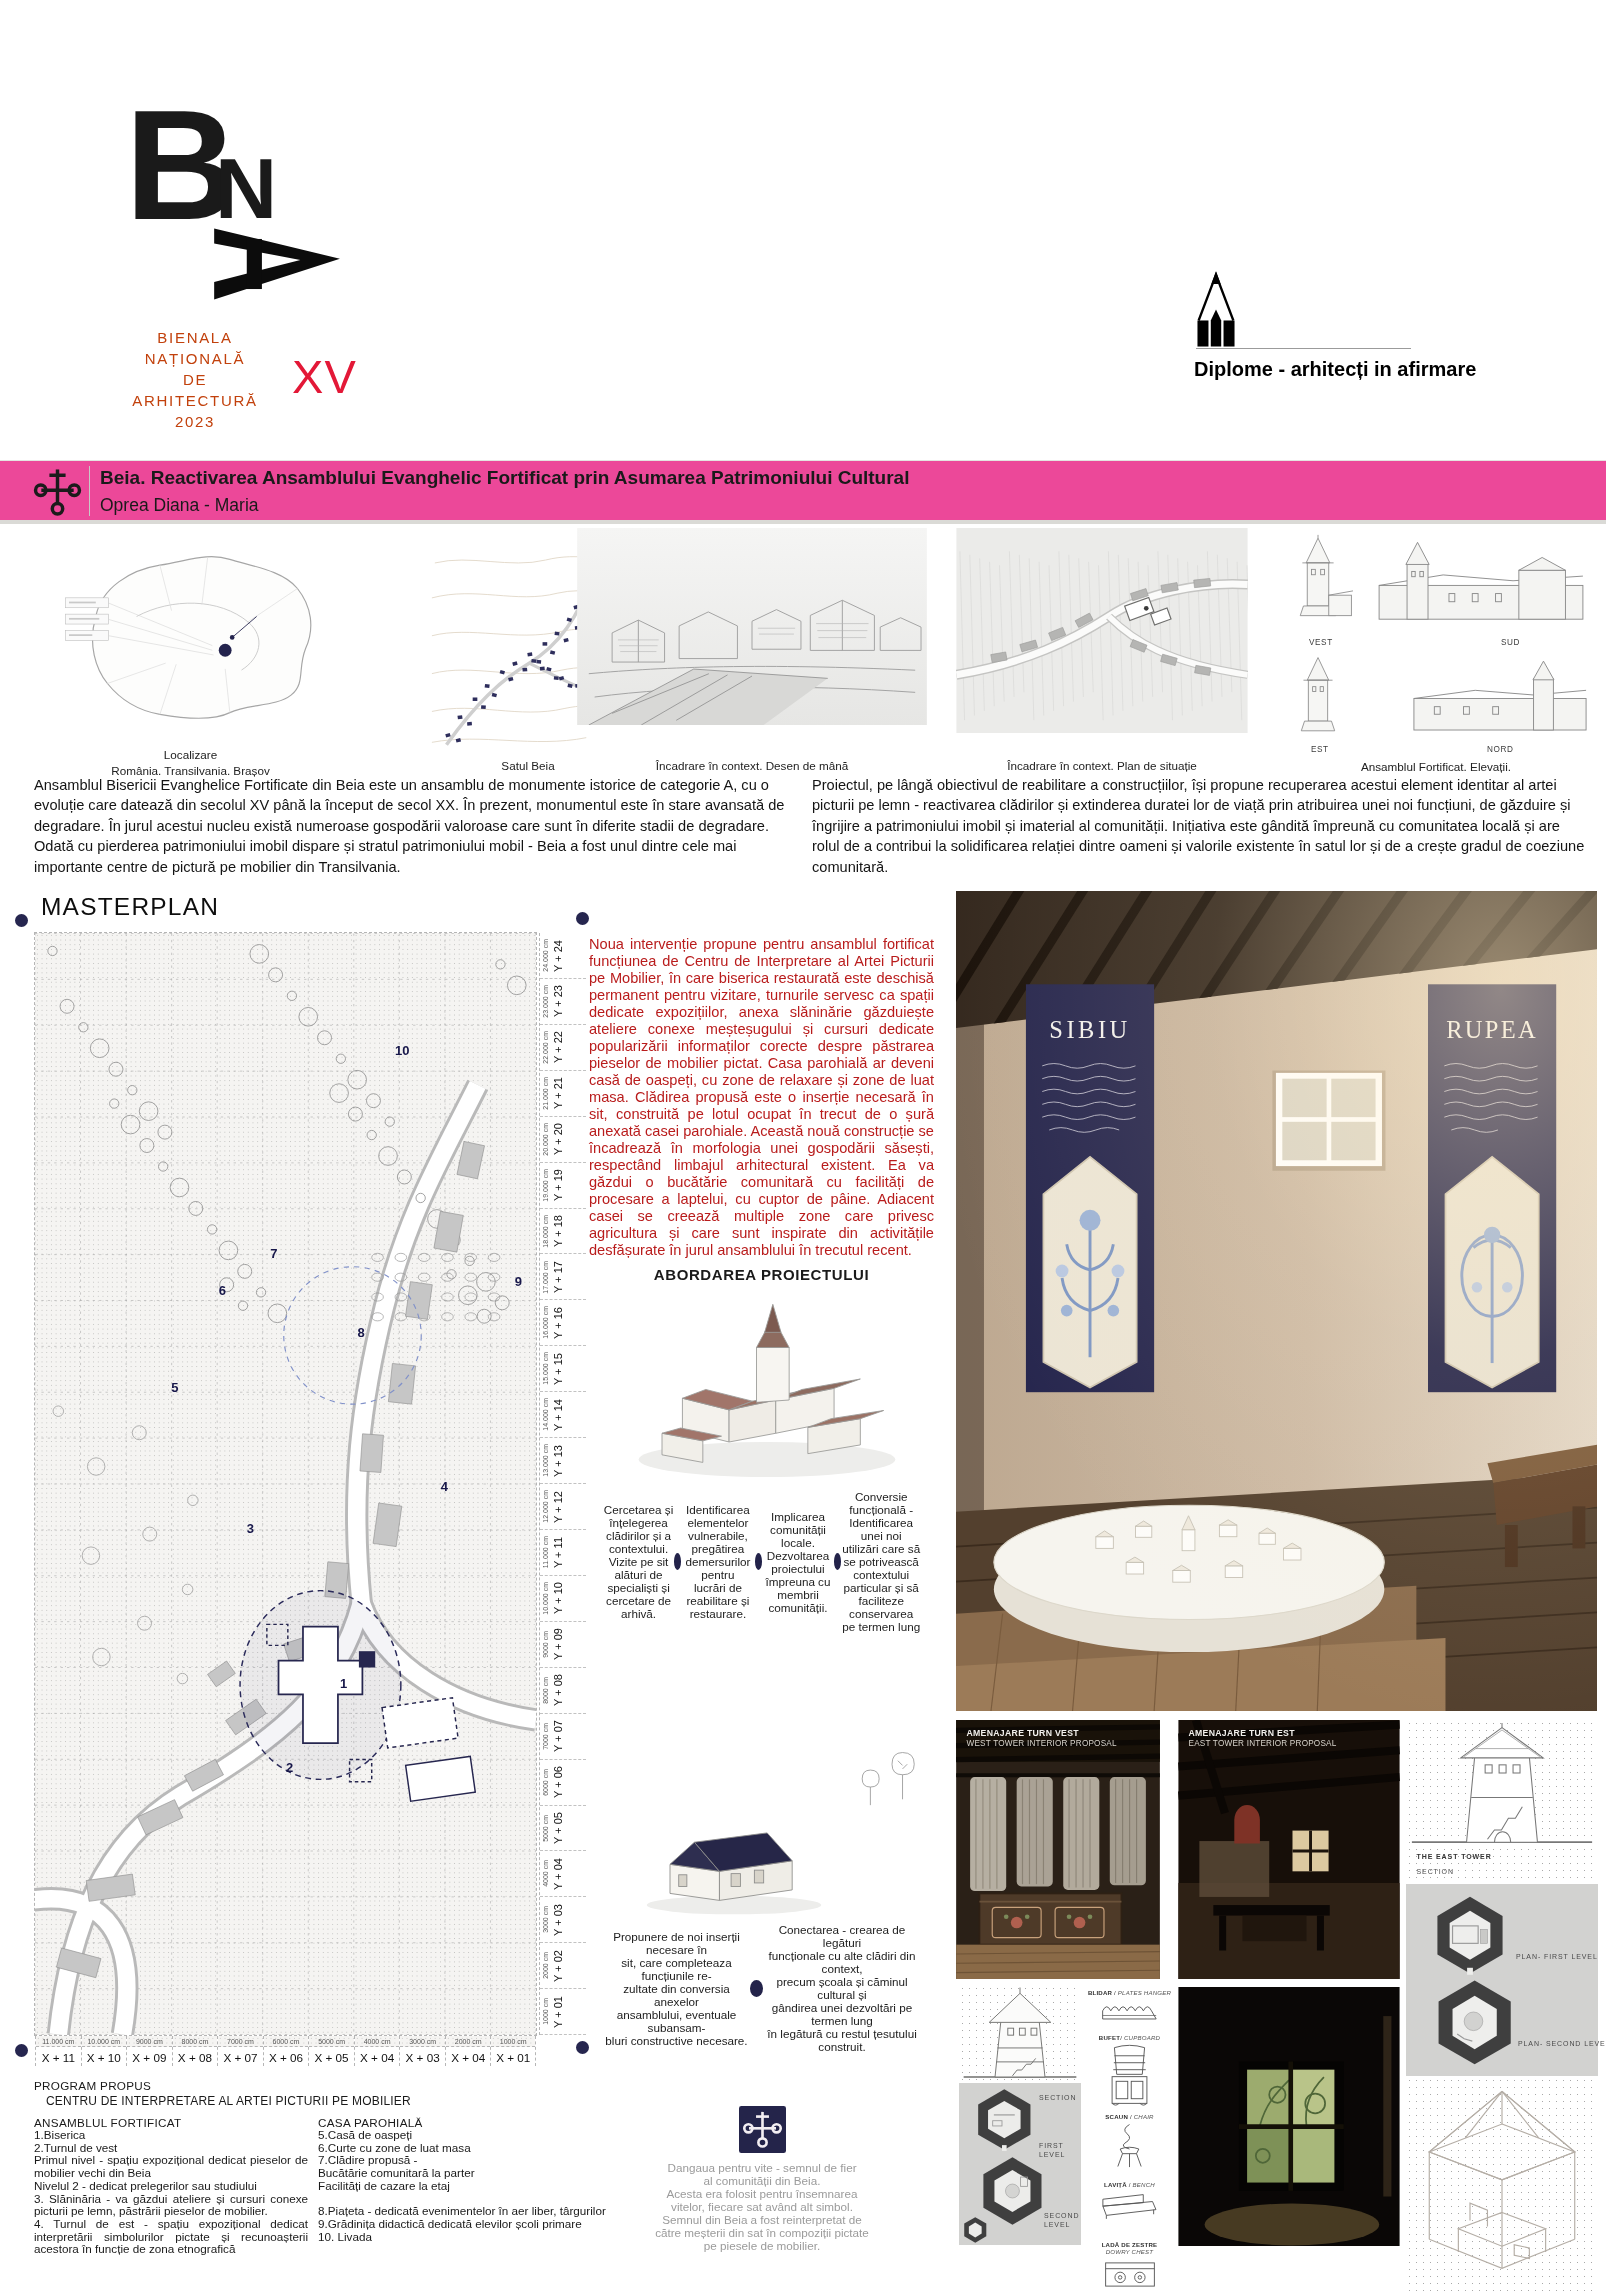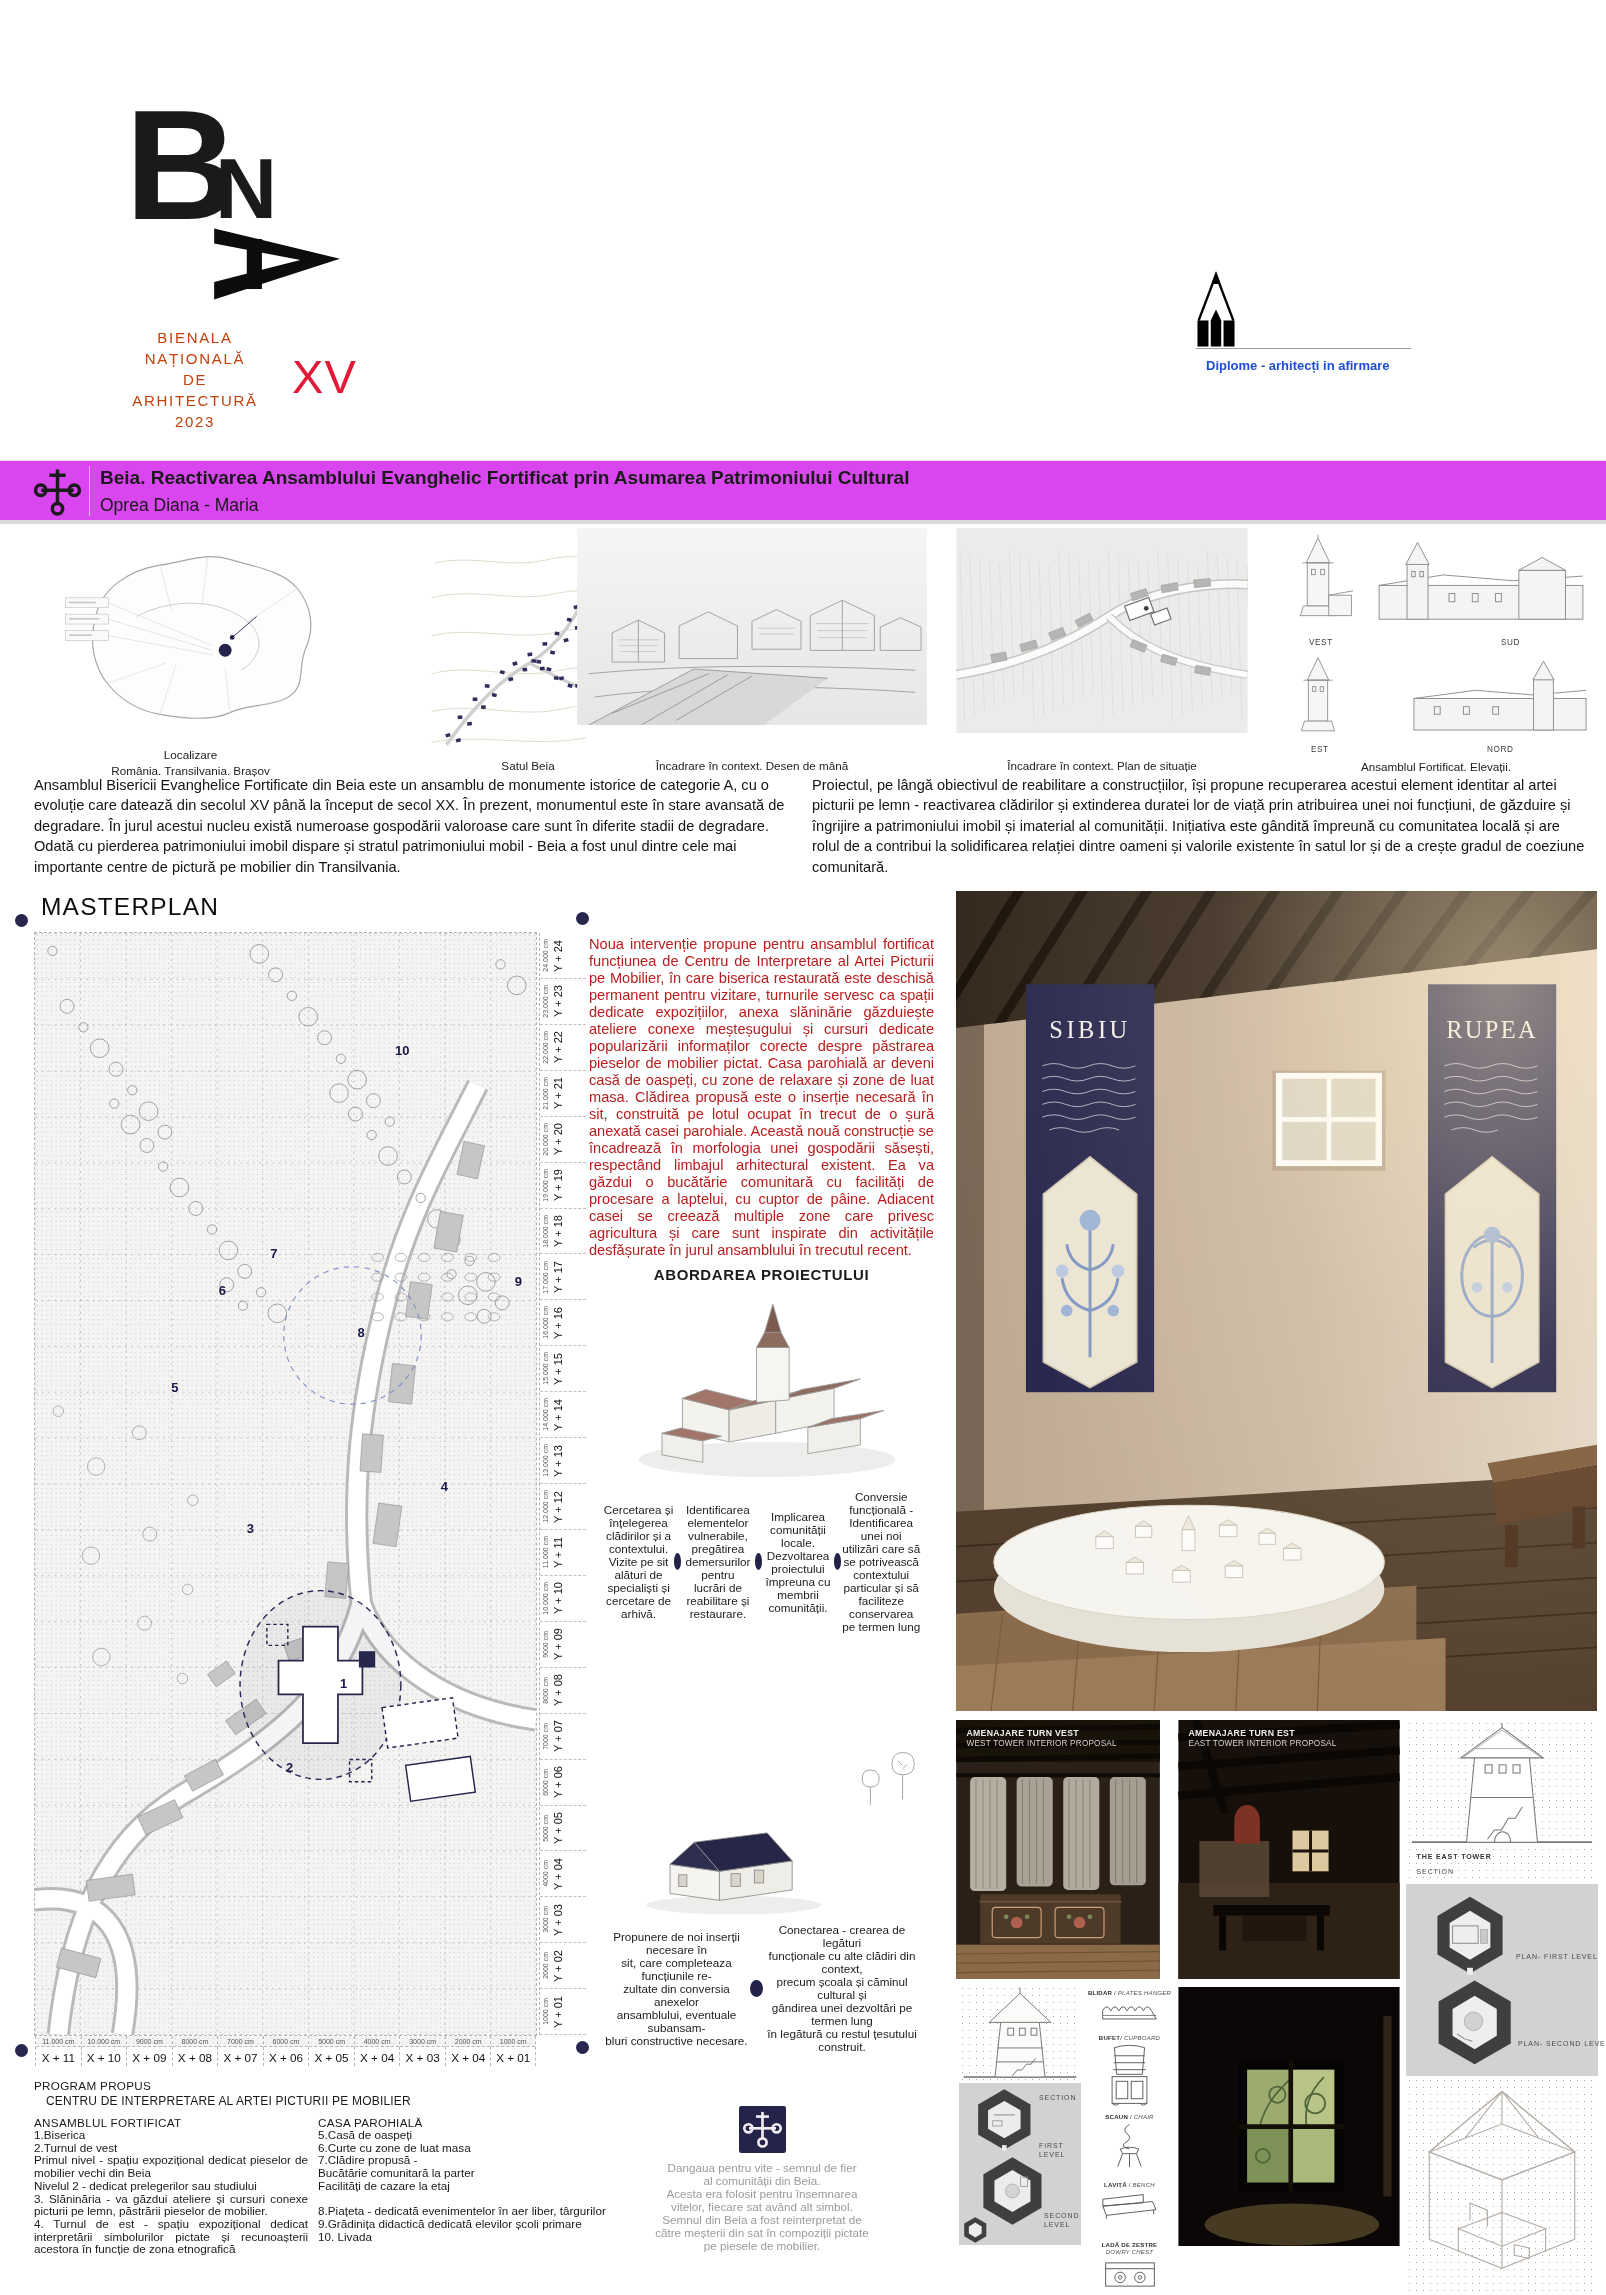--- a/index.html
+++ b/index.html
@@ -11,24 +11,24 @@
 svg{display:block}
 
 
 #logo-b{left:125px;top:87px;font-size:156px;font-weight:bold;line-height:1;letter-spacing:-3.5px}
 #logo-n{left:215px;top:145px;font-size:86px;font-weight:bold;line-height:1}
 #logo-a{left:213px;top:226px}
 #logo-lines{left:114px;top:327px;width:162px;text-align:center;font-size:15px;line-height:21px;letter-spacing:1.7px;color:#c2410c}
 #logo-xv{left:292px;top:349px;font-size:47px;font-weight:normal;letter-spacing:1.2px}
 #award{left:1194px;top:265px;width:373px}
 #award .pline{position:absolute;left:2.3px;top:83px;width:215px;height:1.2px;background:#9b9b9b}
-#award .alabel{position:absolute;left:12px;top:93px;font-size:13px;font-weight:bold;white-space:nowrap;color:#1d4ed8}
-
-
-#title-bar{left:0;top:460px;width:1607px;height:64px;background:#d946ef;
+#award .alabel{position:absolute;left:0;top:93px;font-size:20px;font-weight:bold;white-space:nowrap;color:#000000}
+
+
+#title-bar{left:0;top:460px;width:1607px;height:64px;background:#ec4899;
   border-top:1.2px solid #e4e4e1;border-bottom:4.7px solid #dadad6}
 #tb-vline{position:absolute;left:89px;top:4.7px;height:50px;width:1.2px;background:#c8c8c6}
 #tb-title{position:absolute;left:100px;top:5.8px;font-size:19px;font-weight:bold;white-space:nowrap}
 #tb-author{position:absolute;left:100px;top:34px;font-size:17.5px}
 
 
 .map-caption{position:absolute;text-align:center;font-size:11.7px;line-height:15.7px;color:#222}
 .elev-label{position:absolute;font-size:8.2px;letter-spacing:0.6px;color:#3c3c3c}
 .speck{background-color:#fff;background-image:radial-gradient(#a9a9a9 0.6px,transparent 0.8px);background-size:7px 7px}
 .dots-fine{background-color:#f5f4f2;background-image:radial-gradient(#c2c2c0 0.6px,transparent 0.7px);background-size:4.7px 4.7px}

